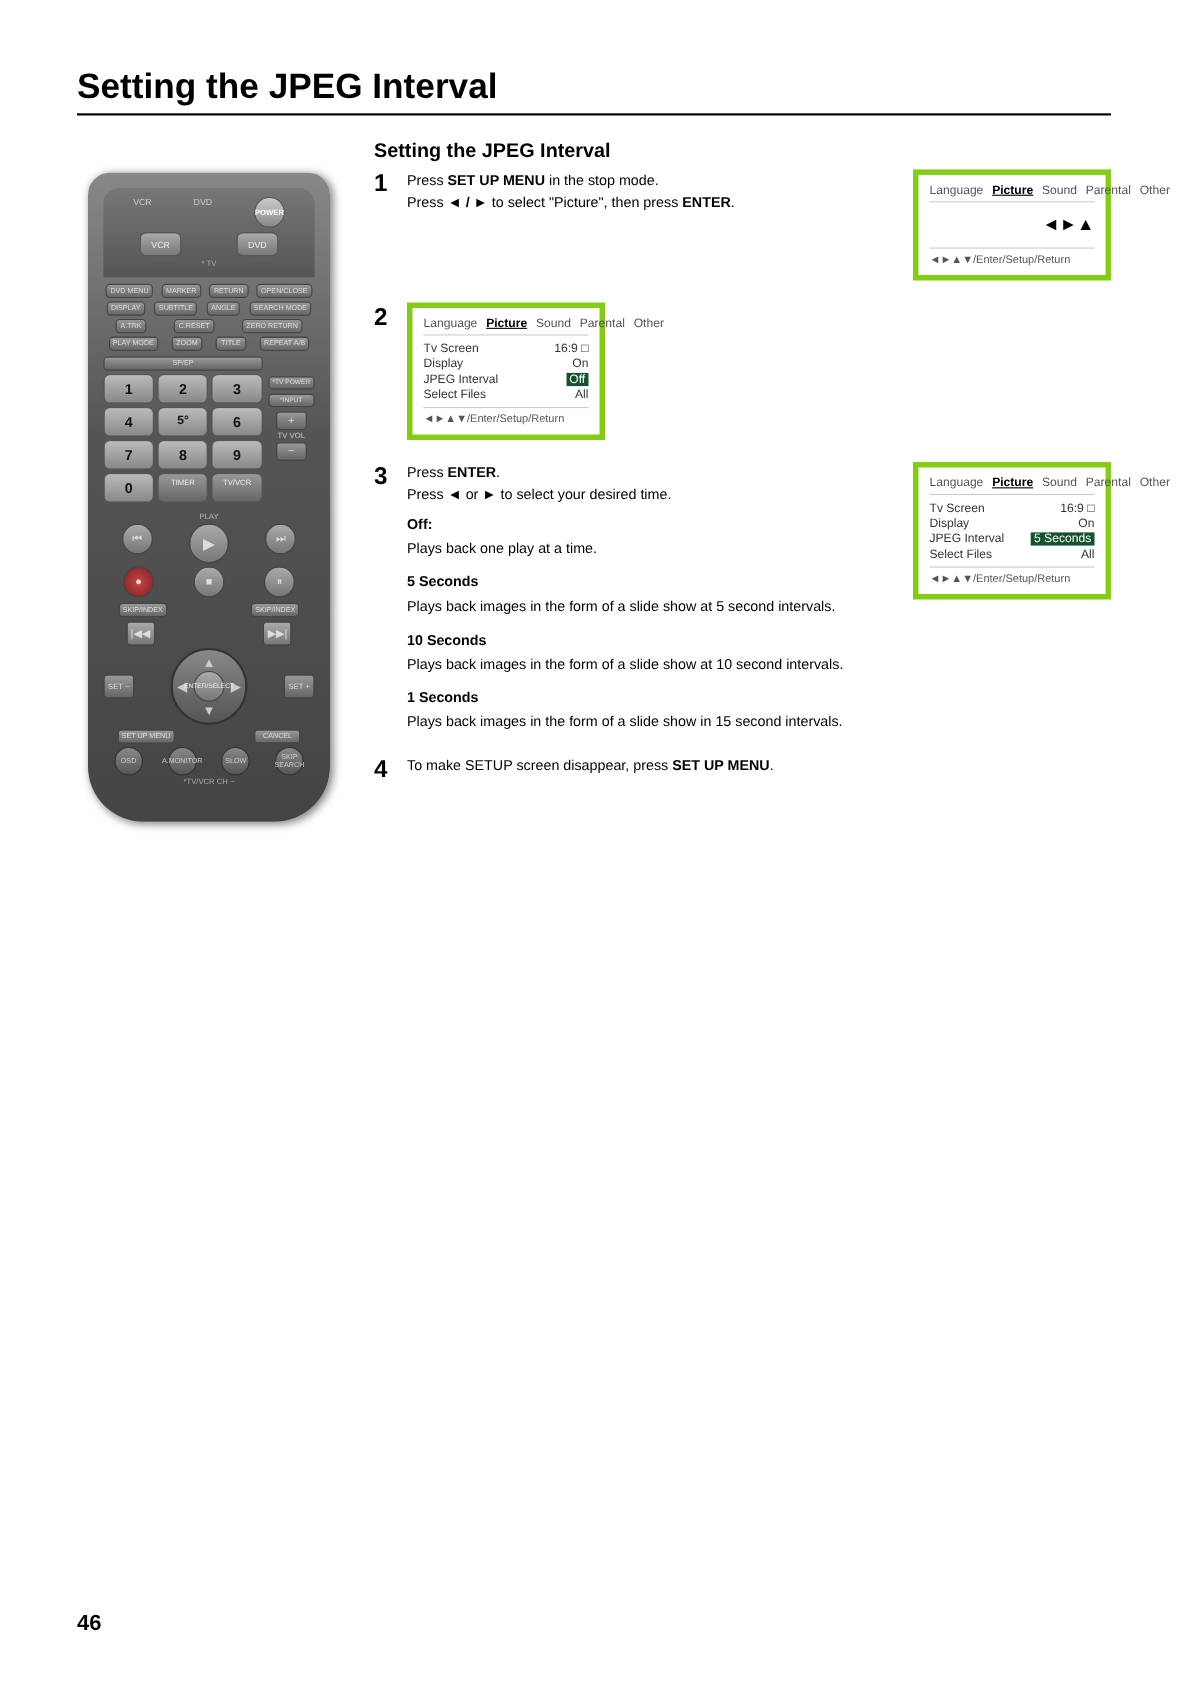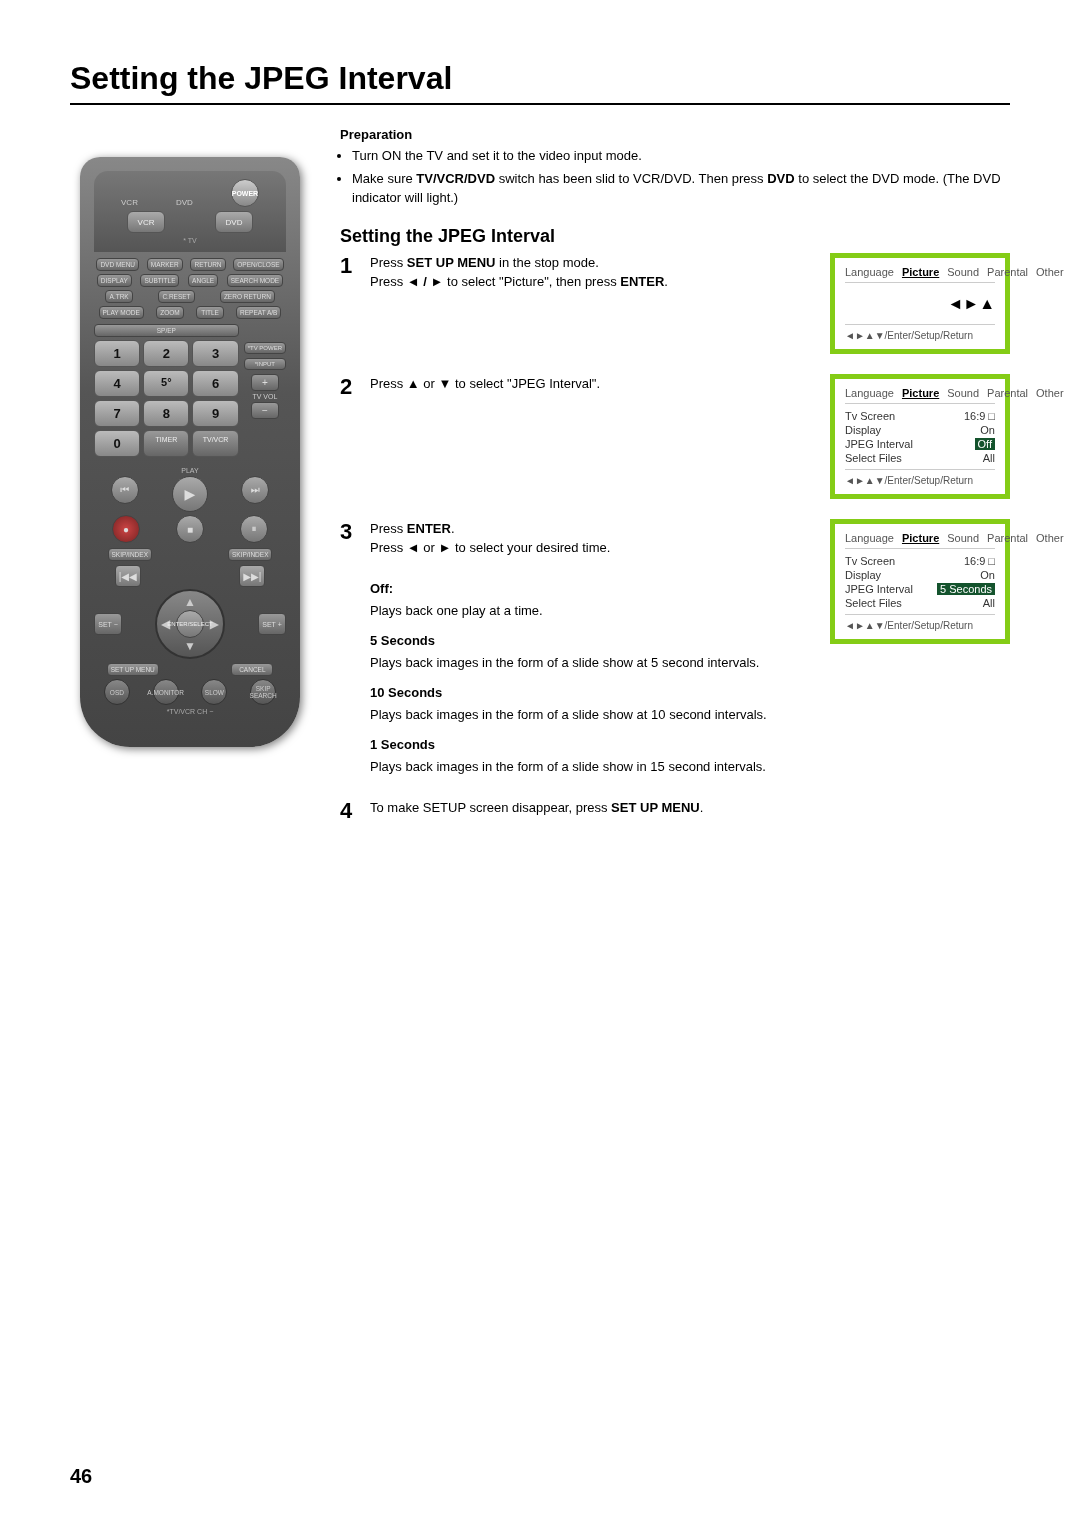--- a/index.html
+++ b/index.html
@@ -171,21 +171,21 @@
     .osd-arrow-area {
       display: flex;
       align-items: center;
       height: 30px;
       justify-content: flex-end;
       font-size: 16px;
     }
 
     
     .detail-sections {
-      margin-top: 21px;
+      margin-top: 8px;
       font-size: 13px;
       line-height: 1.55;
     }
     .detail-title {
       font-weight: bold;
       margin-bottom: 2px;
     }
     .detail-block {
       margin-bottom: 10px;
     }
@@ -225,21 +225,21 @@
     }
     .remote-top {
       background: linear-gradient(180deg, #777 0%, #555 100%);
       border-radius: 14px 14px 0 0;
       padding: 8px;
       margin-bottom: 6px;
     }
     .remote-top-row {
       display: flex;
       justify-content: space-around;
-      align-items: flex-end;
+      align-items: flex-start;
       margin-bottom: 4px;
     }
     .remote-label {
       color: #ccc;
       font-size: 8px;
       text-align: center;
     }
     .remote-btn-lg {
       background: linear-gradient(180deg, #aaa 0%, #777 100%);
       border: 1px solid #555;
@@ -542,27 +542,20 @@
             <div class="bottom-btn">SLOW</div>
             <div class="bottom-btn">SKIP SEARCH</div>
           </div>
           <div class="tv-label">*TV/VCR CH −</div>
         </div>
       </div>
     </div>
 
     <div class="right-col">
 
-      <div class="preparation">
-        <div class="preparation-title">Preparation</div>
-        <ul>
-          <li>Turn ON the TV and set it to the video input mode.</li>
-          <li>Make sure <b>TV/VCR/DVD</b> switch has been slid to VCR/DVD. Then press <b>DVD</b> to select the DVD mode. (The DVD indicator will light.)</li>
-        </ul>
-      </div>
 
       <div class="section-heading">Setting the JPEG Interval</div>
 
       <div class="steps">
 
         <div class="step">
           <div class="step-num">1</div>
           <div class="step-content-with-screen">
             <div class="step-text">
               Press <b>SET UP  MENU</b> in the stop mode.<br>
@@ -581,23 +574,20 @@
                 <hr class="osd-divider">
                 <div class="osd-nav">◄►▲▼/Enter/Setup/Return</div>
               </div>
             </div>
           </div>
         </div>
 
         <div class="step">
           <div class="step-num">2</div>
           <div class="step-content-with-screen">
-            <div class="step-text">
-              Press <b>▲</b> or <b>▼</b> to select "JPEG Interval".
-            </div>
             <div class="step-screen">
               <div class="osd-screen">
                 <div class="osd-tab-bar">
                   <span class="osd-tab">Language</span>
                   <span class="osd-tab active">Picture</span>
                   <span class="osd-tab">Sound</span>
                   <span class="osd-tab">Parental</span>
                   <span class="osd-tab">Other</span>
                 </div>
                 <div class="osd-row">

